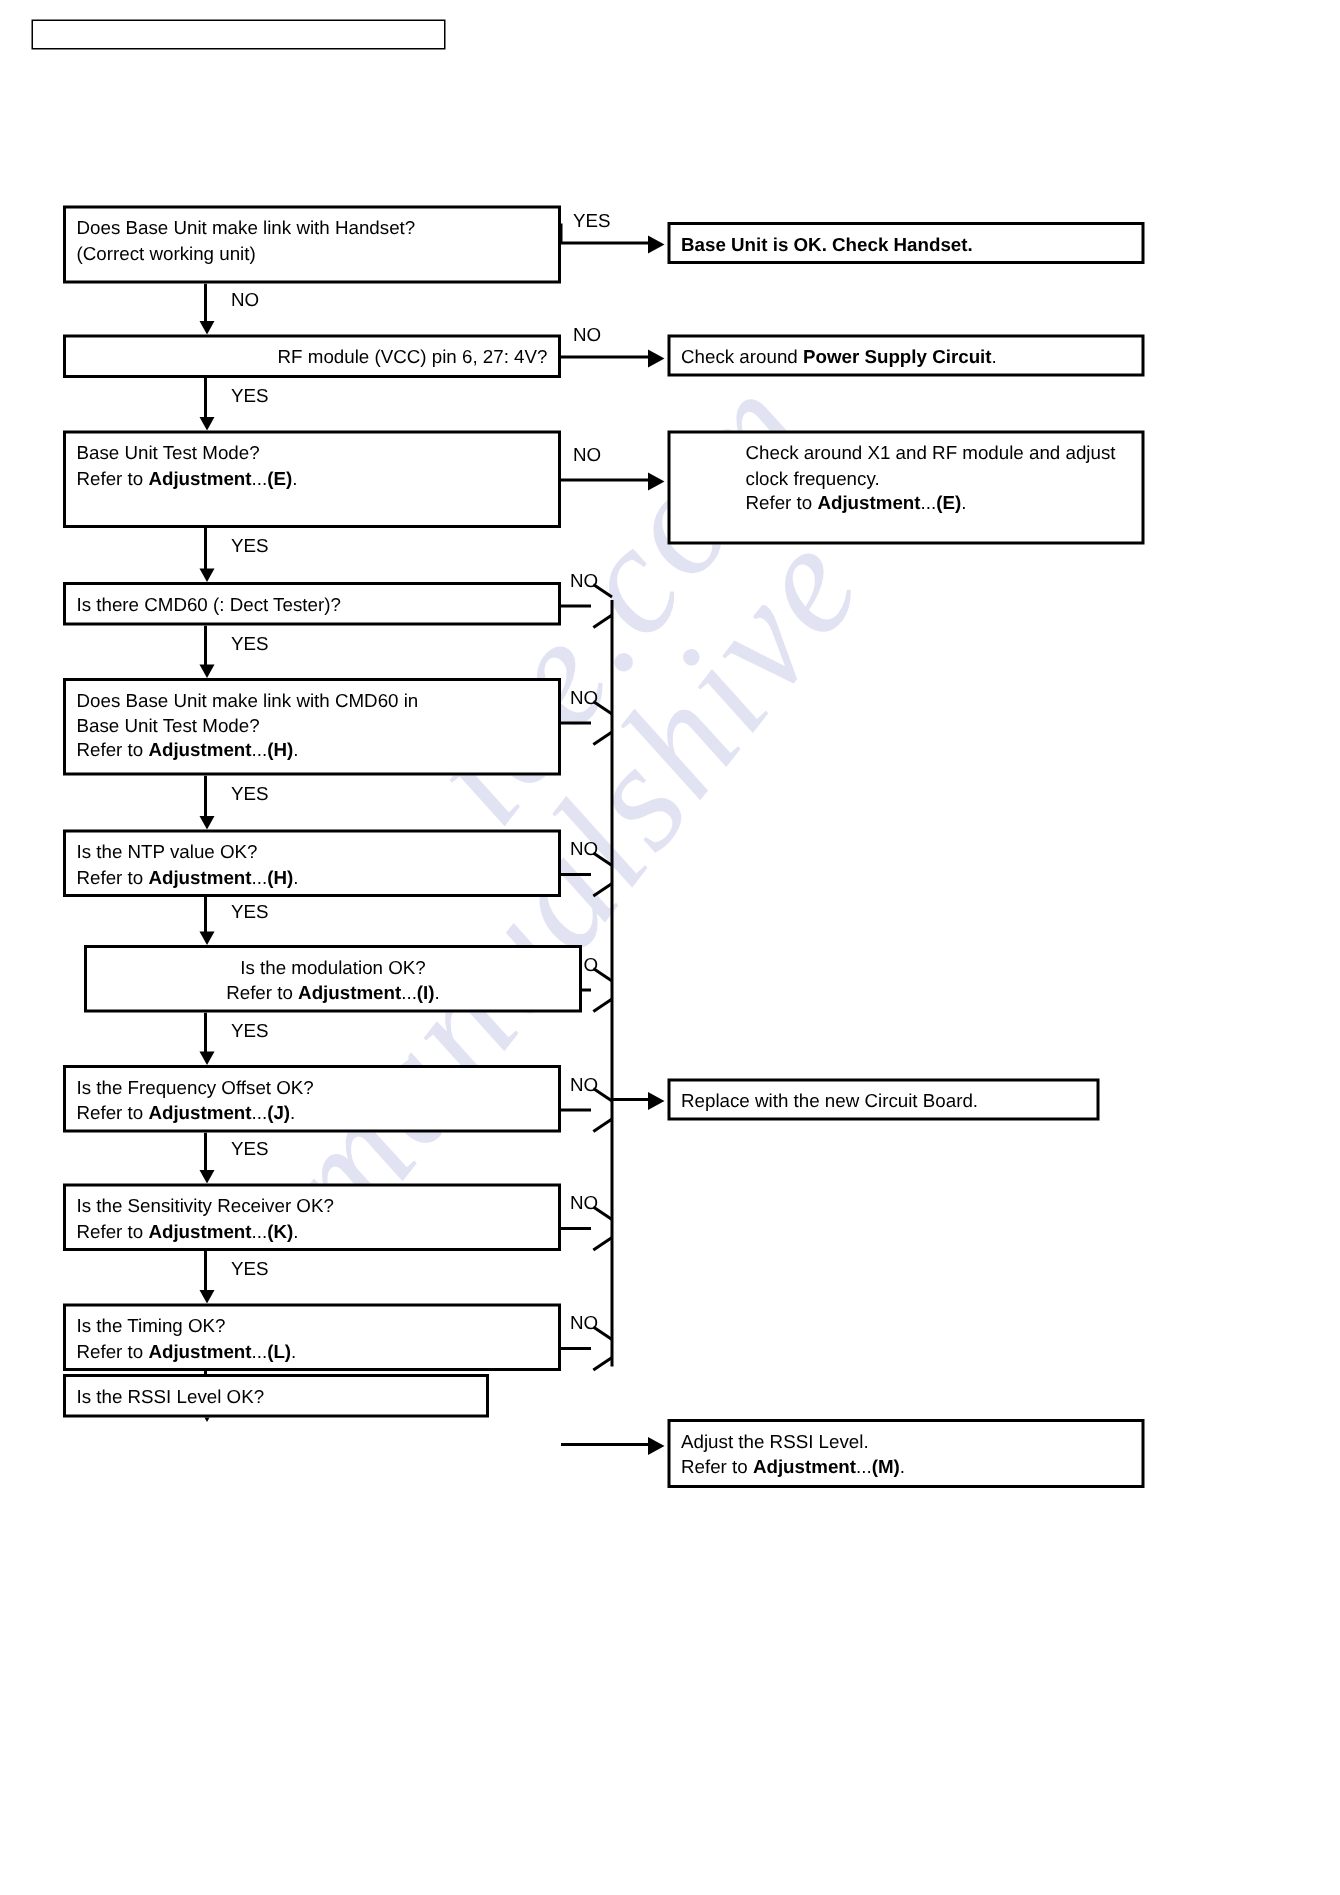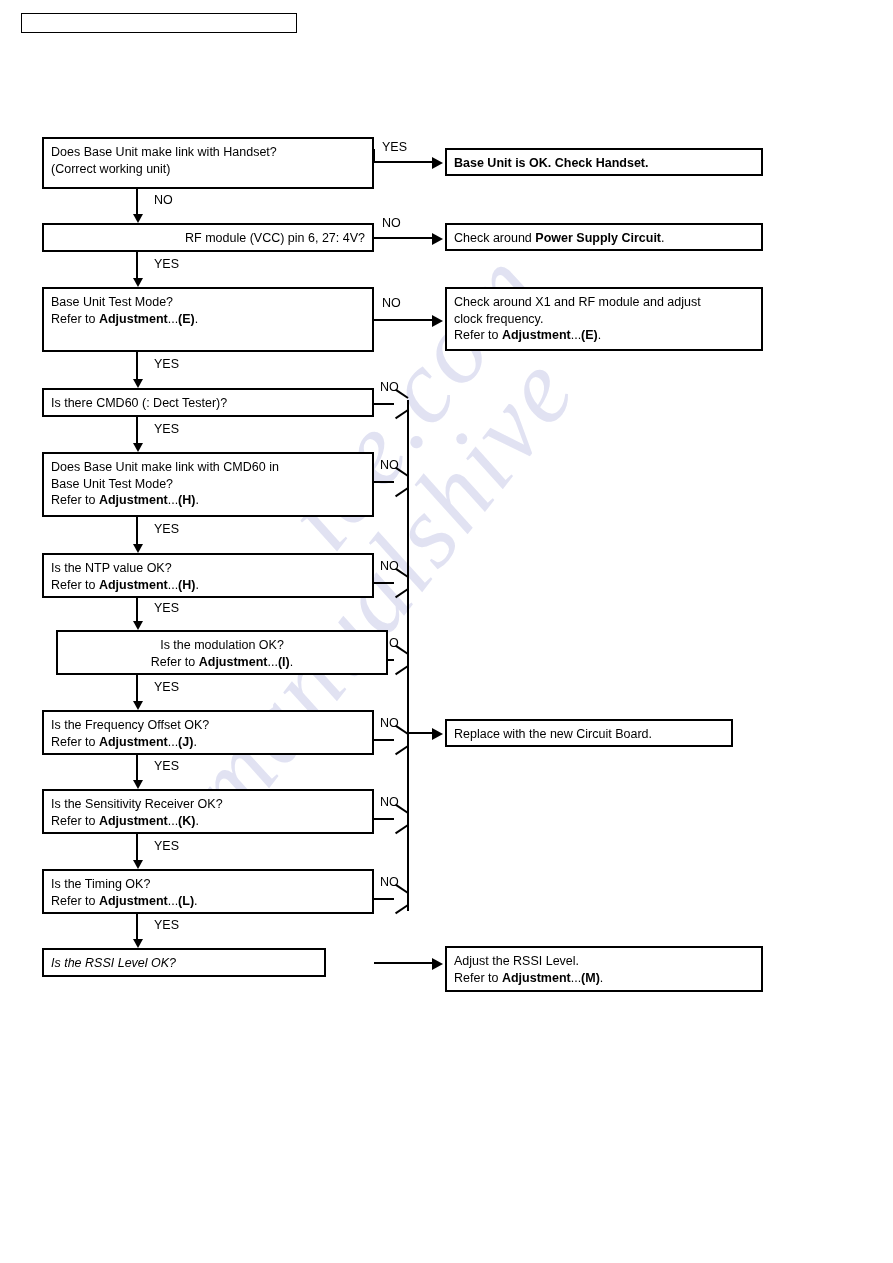--- a/index.html
+++ b/index.html
@@ -269,36 +269,36 @@
           <div class="line"><span>Is the Sensitivity Receiver OK?</span></div>
           <div class="line"><span>Refer to </span><span class="b">Adjustment</span><span>...</span><span class="b">(K)</span><span>.</span></div>
         </div>
       </div>
       <div class="node" style="left: 42px; top: 869px; width: 332px; height: 45px;">
         <div class="lines">
           <div class="line"><span>Is the Timing OK?</span></div>
           <div class="line"><span>Refer to </span><span class="b">Adjustment</span><span>...</span><span class="b">(L)</span><span>.</span></div>
         </div>
       </div>
-      <div class="node" style="left: 42px; top: 948px; width: 284px; height: 29px; font-style: italic;">
+      <div class="node" style="left: 42px; top: 916px; width: 284px; height: 29px;">
         <div class="lines">
           <div class="line"><span>Is the RSSI Level OK?</span></div>
         </div>
       </div>
       <div class="node" style="left: 445px; top: 148px; width: 318px; height: 28px; font-weight: bold;">
         <div class="lines">
           <div class="line"><span>Base Unit is OK. Check Handset.</span></div>
         </div>
       </div>
       <div class="node" style="left: 445px; top: 223px; width: 318px; height: 28px;">
         <div class="lines">
           <div class="line"><span>Check around </span><span class="b">Power Supply Circuit</span><span>.</span></div>
         </div>
       </div>
-      <div class="node" style="left: 445px; top: 287px; width: 318px; height: 64px;">
+      <div class="node" style="left: 445px; top: 287px; width: 318px; height: 76px; padding-left: 43px;">
         <div class="lines">
           <div class="line"><span>Check around X1 and RF module and adjust</span></div>
           <div class="line"><span>clock frequency.</span></div>
           <div class="line"><span>Refer to </span><span class="b">Adjustment</span><span>...</span><span class="b">(E)</span><span>.</span></div>
         </div>
       </div>
       <div class="node" style="left: 445px; top: 719px; width: 288px; height: 28px;">
         <div class="lines">
           <div class="line"><span>Replace with the new Circuit Board.</span></div>
         </div>

